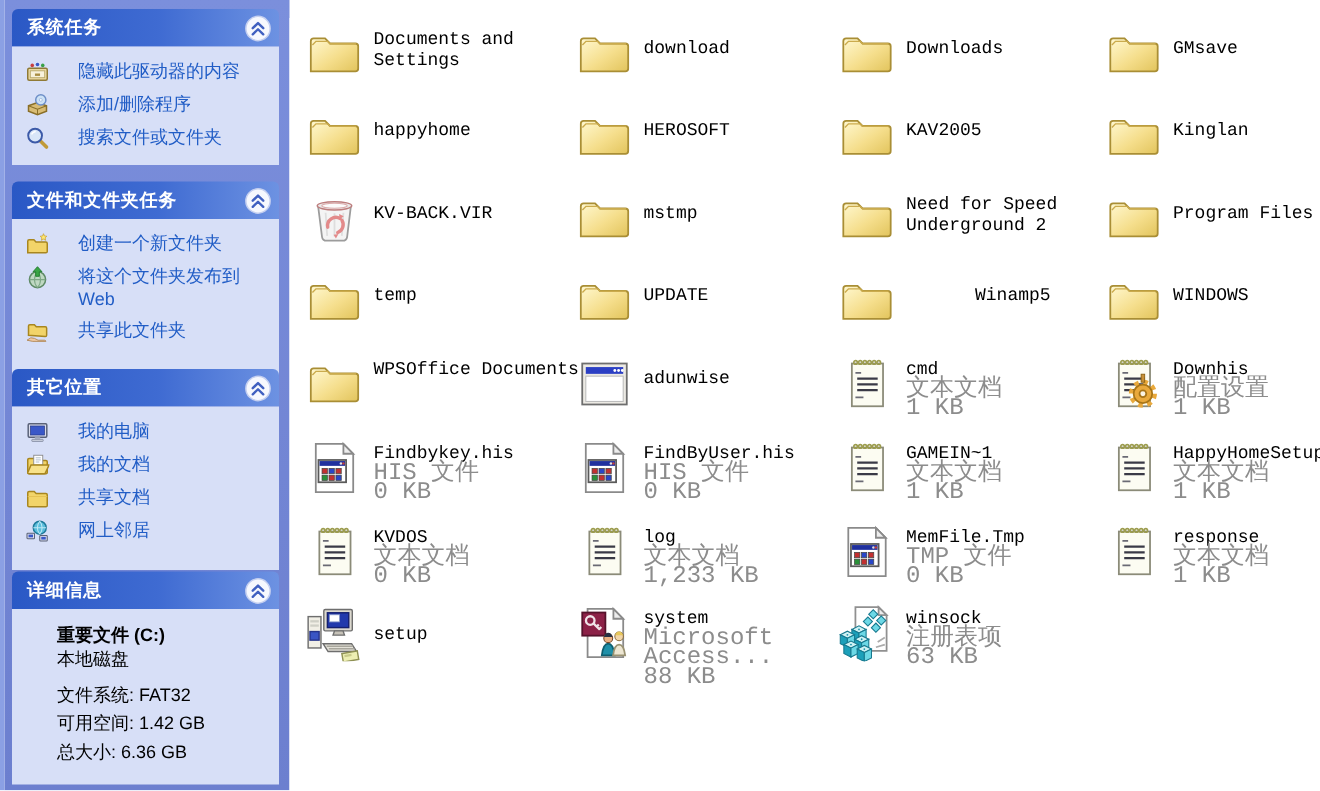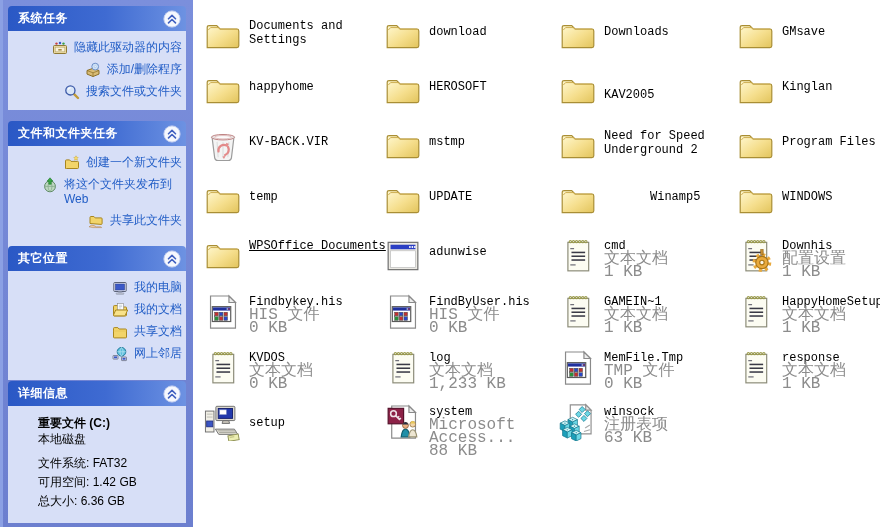--- a/index.html
+++ b/index.html
@@ -12,21 +12,21 @@
   .panel{position:absolute;left:5px;width:178px;}
   .p1{top:6px}.p2{top:121px}.p3{top:246px}.p4{top:381px}
   .phead{height:25px;border-radius:4px 4px 0 0;
          background:linear-gradient(90deg,#2a58c5 0%,#3f6bd2 55%,#6d92e2 100%);
          display:flex;align-items:center;justify-content:space-between;
          padding:0 5px 0 10px;cursor:pointer;text-align:right;}
   .phead .pt{color:#fff;font-weight:bold;font-size:12px;letter-spacing:.5px;}
   .chev{width:18px;height:18px;flex:0 0 18px;}
   .pbody{background:#d7dff7;padding:9px 4px 8px 9px;}
   .b1{height:62px}.b2{height:87px}.b3{height:92px}.b4{height:100px}
-  .plink{display:flex;align-items:flex-start;gap:6px;margin-bottom:6px;cursor:pointer;justify-content:flex-end;}
+  .plink{display:flex;align-items:flex-start;gap:19px;margin-bottom:6px;cursor:pointer;}
   .plink .li{width:16px;height:16px;flex:0 0 16px;}
   .plink .lt{color:#215dc6;font-size:12px;line-height:15px;}
   .wrapweb{max-width:118px;display:inline-block;}
   .details{font-size:12px;color:#000;}
   .dline{margin-bottom:3px;line-height:16px;margin-left:21px;}
   .dvol{font-weight:bold;}
   .dgap{height:5px;}
   
   .main{position:absolute;left:193px;top:12px;width:687px;height:527px;background:#fff;}
   .cell{position:absolute;display:flex;align-items:flex-start;cursor:pointer;}
@@ -412,21 +412,21 @@
   </div>
       <div class="cell" title="HEROSOFT" style="left: 191px; top: 60px;">
     <svg class="ic">
           <use href="#i-folder" xlink:href="#i-folder"></use>
         </svg>
     <div class="lbl" style="padding-top: 8px;">
       <div class="nm">HEROSOFT</div>
 
     </div>
   </div>
-      <div class="cell" title="KAV2005" style="left: 366px; top: 60px; align-items: center;">
+      <div class="cell" title="KAV2005" style="left: 366px; top: 60px;">
     <svg class="ic">
           <use href="#i-folder" xlink:href="#i-folder"></use>
         </svg>
     <div class="lbl" style="padding-top: 8px;">
       <div class="nm">KAV2005</div>
 
     </div>
   </div>
       <div class="cell" title="Kinglan" style="left: 544px; top: 60px;">
     <svg class="ic">
@@ -502,21 +502,21 @@
   </div>
       <div class="cell" title="WINDOWS" style="left: 544px; top: 170px;">
     <svg class="ic">
           <use href="#i-folder" xlink:href="#i-folder"></use>
         </svg>
     <div class="lbl" style="padding-top: 8px;">
       <div class="nm">WINDOWS</div>
 
     </div>
   </div>
-      <div class="cell" title="WPSOffice Documents" style="left: 11px; top: 225px; text-decoration: underline;">
+      <div class="cell" title="WPSOffice Documents" style="left: 11px; top: 225px;">
     <svg class="ic">
           <use href="#i-folder" xlink:href="#i-folder"></use>
         </svg>
     <div class="lbl" style="padding-top: 2px;">
       <div class="nm">WPSOffice Documents</div>
 
     </div>
   </div>
       <div class="cell" title="adunwise" style="left: 191px; top: 225px;">
     <svg class="ic">

